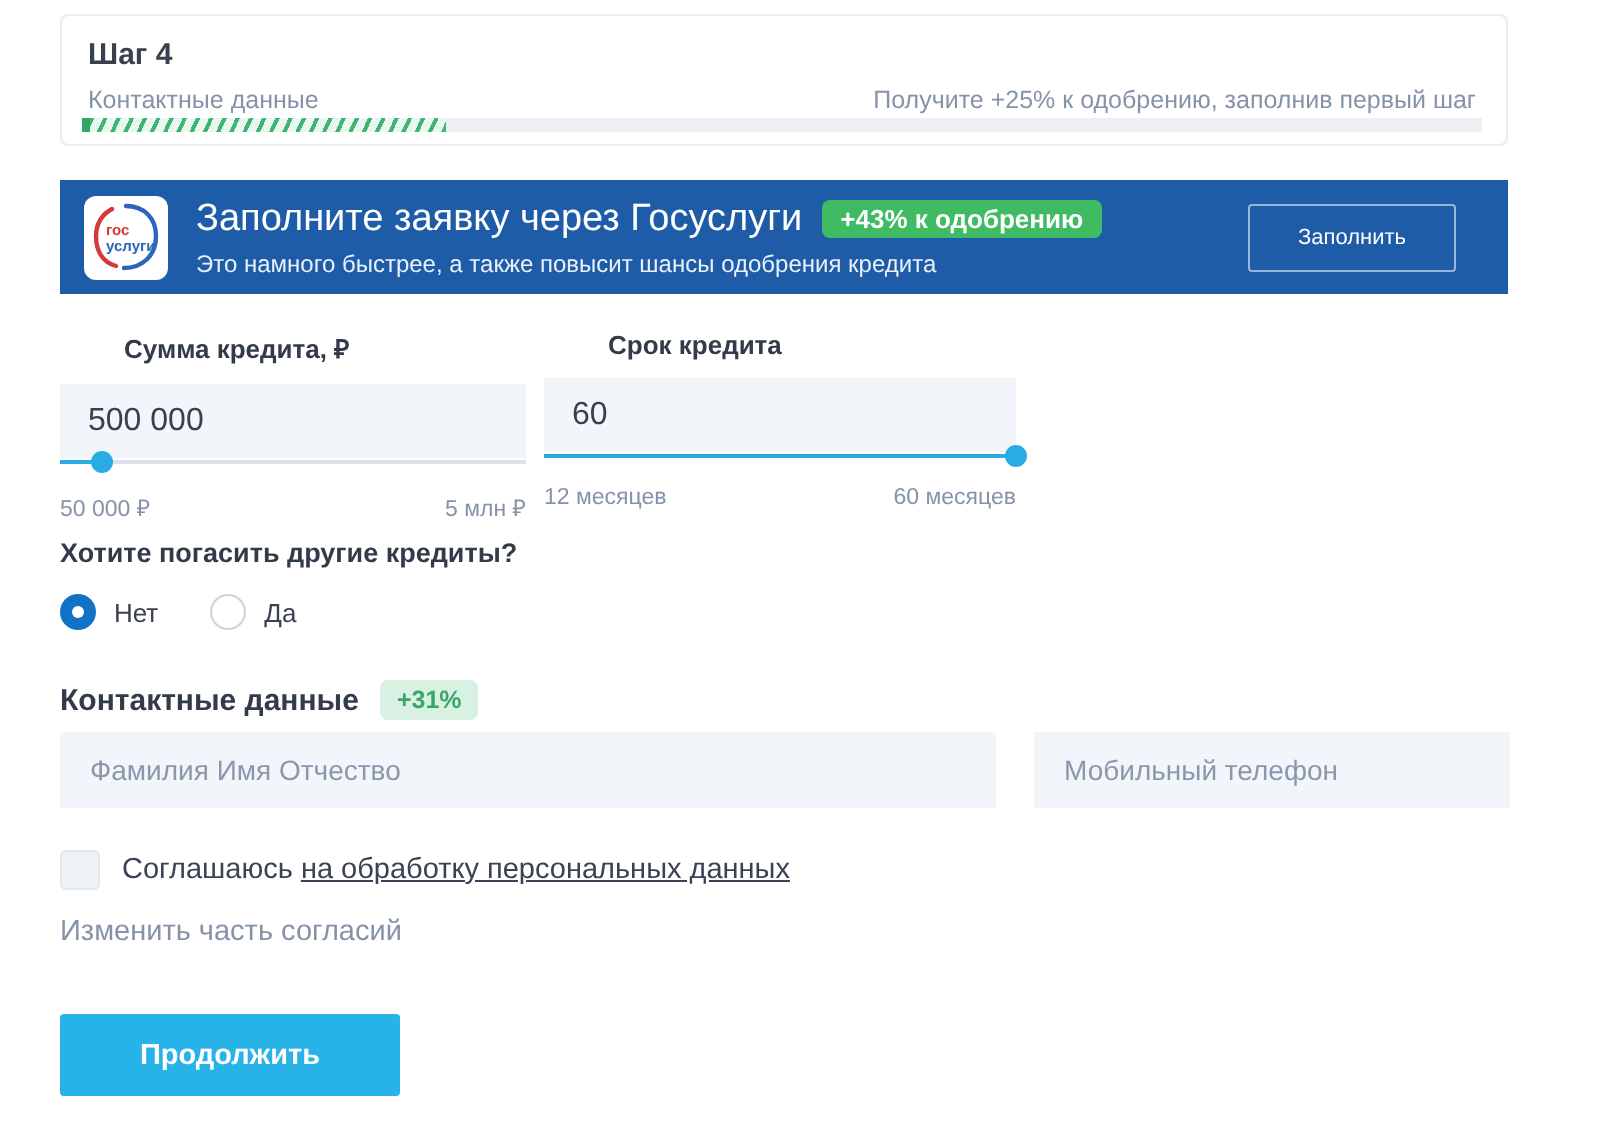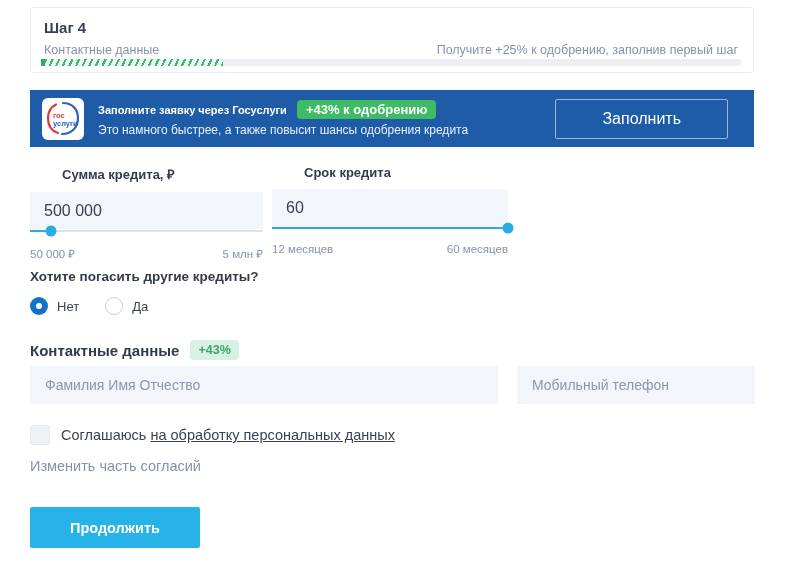--- a/index.html
+++ b/index.html
@@ -17,27 +17,27 @@
   .progress-fill { height:100%; border-left:4px solid #2FA863;
     background:repeating-linear-gradient(115deg,#3EB573 0 2px,#E8F7EF 2px 6px); }
 
   
   .banner { position:absolute; left:30px; top:90px; width:724px; height:57px; background:#1E5CA8;
     display:flex; align-items:center; padding:0 12px; }
   .gos-logo { width:42px; height:42px; background:#fff; border-radius:6px; margin-right:14px;
     display:flex; align-items:center; justify-content:center; flex:none; }
   .banner-text { display:flex; flex-direction:column; gap:4px; }
   .banner-title-row { display:flex; align-items:center; gap:10px; }
-  .banner-title { color:#fff; font-size:11px; font-weight:bold; }
+  .banner-title { color:#fff; font-size:19px; font-weight:normal; }
   .banner-badge { background:#3EBB63; color:#fff; font-size:13px; font-weight:bold;
     padding:2px 9px; border-radius:4px; }
   .banner-sub { color:#E8F0FA; font-size:12px; }
-  .fill-btn { margin-left:auto; margin-right:14px; background:transparent; color:#fff; font-size:16px;
+  .fill-btn { margin-left:auto; margin-right:14px; background:transparent; color:#fff; font-size:11px;
     font-family:"Liberation Sans", sans-serif;
-    border:1px solid rgba(255,255,255,0.55); padding:10px 46px; border-radius:2px; cursor:pointer; }
+    border:1px solid rgba(255,255,255,0.55); padding:10px 24px; border-radius:2px; cursor:pointer; }
 
   
   .field-col { position:absolute; top:165px; }
   .col-amount { left:30px; width:233px; }
   .col-term { left:272px; width:236px; }
   .field-label { font-size:13px; font-weight:bold; color:#333B4A;margin-left:32px; }
   .field-input { margin-top:9px; width:100%; height:37px; background:#F2F5F9; border:none;
     font-family:"Liberation Sans", sans-serif; font-size:16px; color:#39404F; padding:0 14px; outline:none; }
   .slider { position:relative; height:10px; }
   .slider-track { position:absolute; left:0; right:0; top:1px; height:2px; background:#DCE2EA; }
@@ -154,21 +154,21 @@
       </div>
       <div class="radio-opt">
         <span class="radio-circle radio-off"></span>
         <span class="radio-label">Да</span>
       </div>
     </div>
   </div>
 
   <div class="contacts-head">
     <span class="contacts-title">Контактные данные</span>
-    <span class="mini-badge">+43%</span>
+    <span class="mini-badge">+31%</span>
   </div>
   <input class="text-input inp-name" placeholder="Фамилия Имя Отчество" style="">
   <input class="text-input inp-phone" placeholder="Мобильный телефон" style="">
 
   <div class="consent">
     <div class="checkbox"></div>
     <div class="consent-text"><span>Соглашаюсь </span><span class="consent-link">на обработку персональных данных</span></div>
   </div>
   <div class="change-consents">Изменить часть согласий</div>
 

